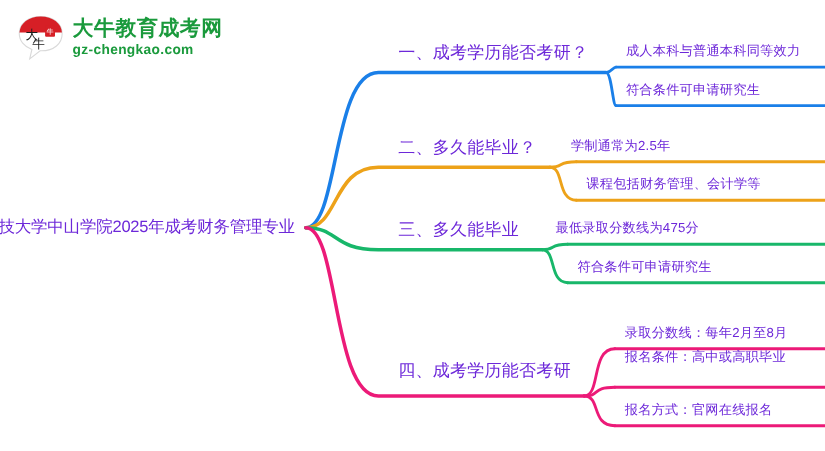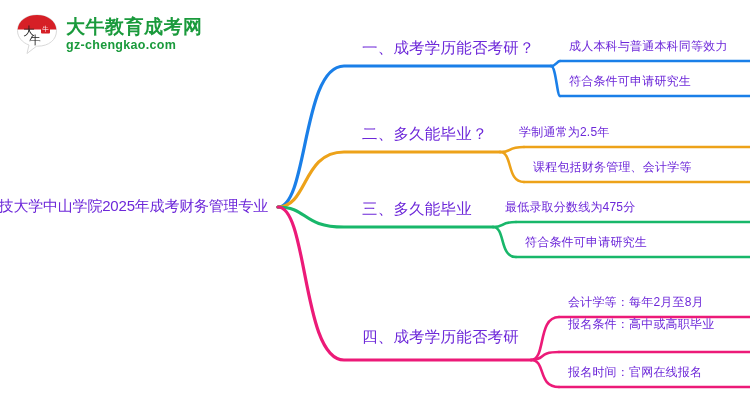--- a/index.html
+++ b/index.html
@@ -160,18 +160,18 @@
       <div class="node-text branch-label" style="left: 362px; top: 38px;">一、成考学历能否考研？</div>
       <div class="node-text leaf-label" style="left: 569px; top: 38px;">成人本科与普通本科同等效力</div>
       <div class="node-text leaf-label" style="left: 569px; top: 73px;">符合条件可申请研究生</div>
       <div class="node-text branch-label" style="left: 362px; top: 124px;">二、多久能毕业？</div>
       <div class="node-text leaf-label" style="left: 519px; top: 124px;">学制通常为2.5年</div>
       <div class="node-text leaf-label" style="left: 533px; top: 159px; text-align: right;">课程包括财务管理、会计学等</div>
       <div class="node-text branch-label" style="left: 362px; top: 199px;">三、多久能毕业</div>
       <div class="node-text leaf-label" style="left: 505px; top: 199px;">最低录取分数线为475分</div>
       <div class="node-text leaf-label" style="left: 525px; top: 234px;">符合条件可申请研究生</div>
       <div class="node-text branch-label" style="left: 362px; top: 327px;">四、成考学历能否考研</div>
-      <div class="node-text leaf-label" style="left: 568px; top: 294px;">会计学等：每年2月至8月</div>
+      <div class="node-text leaf-label" style="left: 568px; top: 294px;">录取分数线：每年2月至8月</div>
       <div class="node-text leaf-label" style="left: 568px; top: 316px;">报名条件：高中或高职毕业</div>
-      <div class="node-text leaf-label" style="left: 568px; top: 364px;">报名时间：官网在线报名</div>
+      <div class="node-text leaf-label" style="left: 568px; top: 364px;">报名方式：官网在线报名</div>
     </div>
 
 </div>
 
 </body></html>

